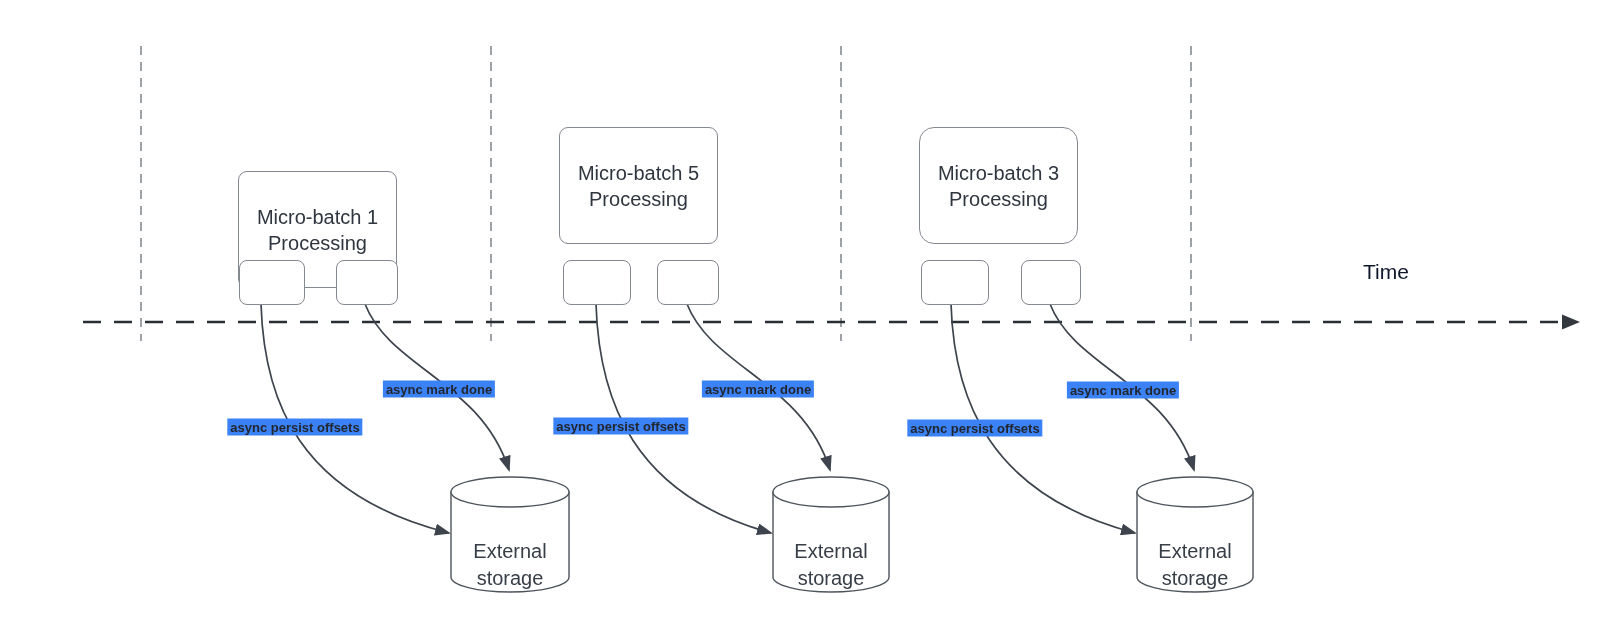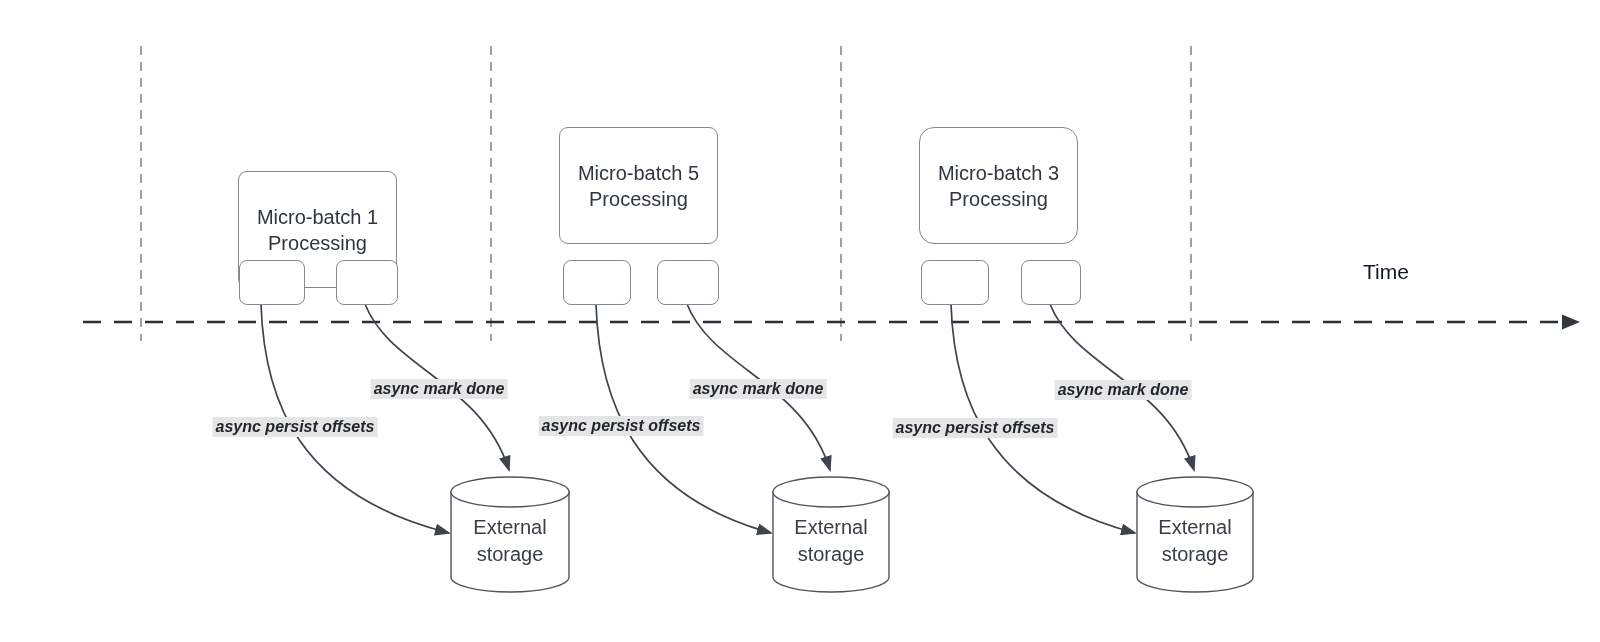--- a/index.html
+++ b/index.html
@@ -35,34 +35,34 @@
     position: absolute;
     height: 43px;
     border: 1.4px solid #84888f;
     border-radius: 8px;
     background: #ffffff;
   }
   .edge-label {
     position: absolute;
     transform: translate(-50%, -50%);
     white-space: nowrap;
-    background: #e5e5e5;
+    background: #3b82f6;
     padding: 1px 3px;
-    font-size: 16px;
+    font-size: 13px;
     font-weight: 700;
     color: #22262e;
-    font-style: italic;
   }
   .cyl-label {
     position: absolute;
     width: 118px;
     text-align: center;
     font-size: 20px;
     line-height: 27px;
     color: #383e47;
+    margin-top: 24px;
   }
   .time-label {
     position: absolute;
     transform: translate(-50%, -50%);
     font-size: 21px;
     color: #0f172a;
     white-space: nowrap;
   }
 </style>
 </head>

